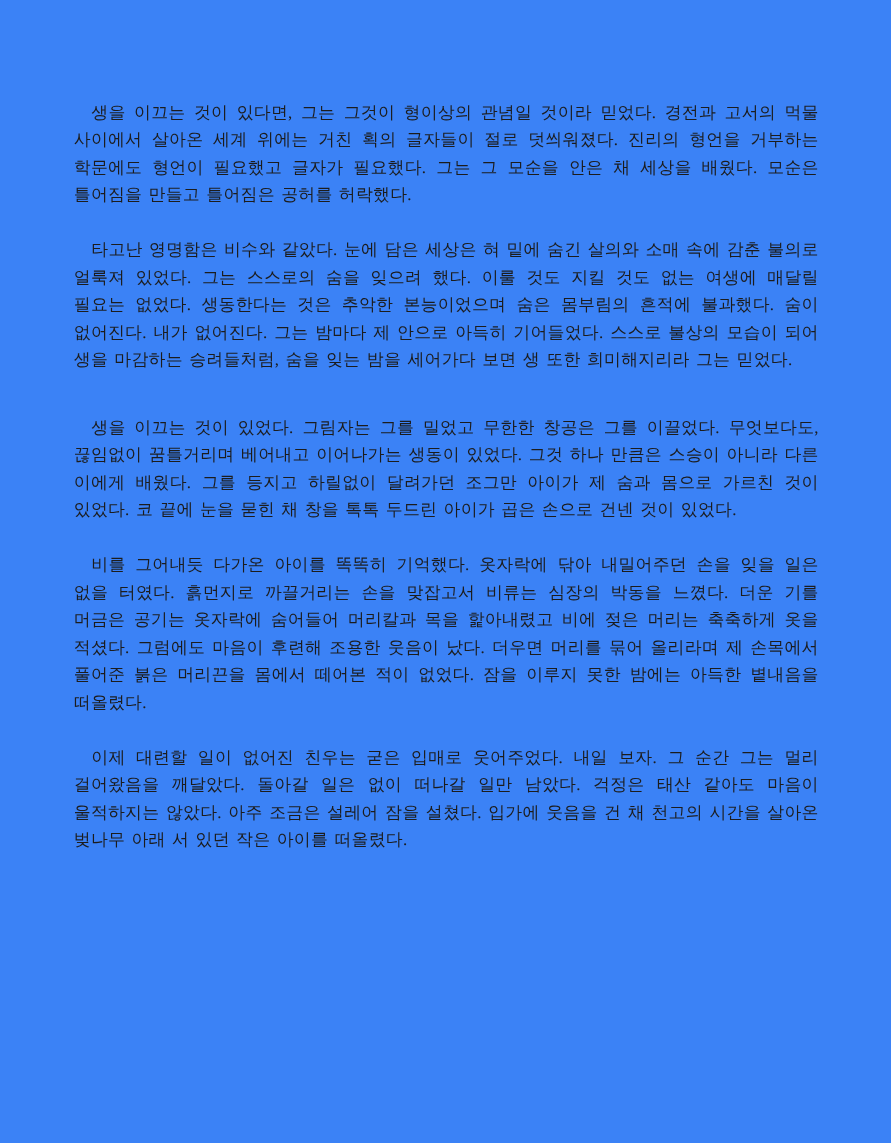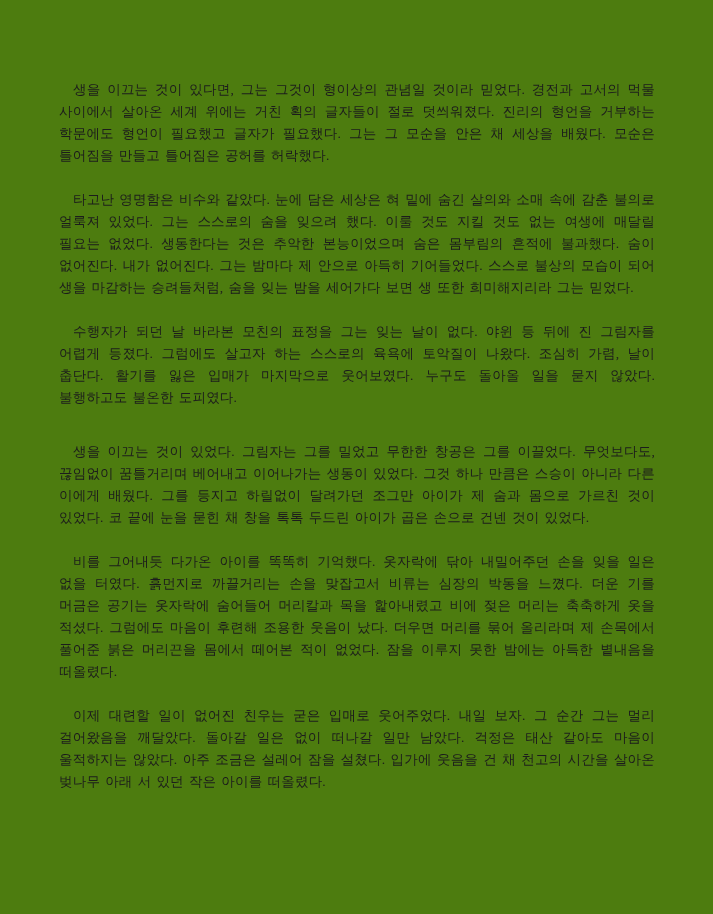--- a/index.html
+++ b/index.html
@@ -4,21 +4,21 @@
 <style>
   html, body {
     margin: 0;
     padding: 0;
     background: #ffffff;
   }
   .page {
     width: 713px;
     height: 914px;
     margin: 0 auto;
-    background: #4d7c0f;
+    background: #3b82f6;
     box-sizing: border-box;
     padding: 79px 58px 40px 59px;
     overflow: hidden;
   }
   .para {
     margin: 0 0 22px 0;
     font-family: "Liberation Serif", "DejaVu Serif", serif;
     font-size: 13.5px;
     line-height: 22px;
     color: #1c1c1c;
@@ -34,18 +34,17 @@
   .para:last-child {
     margin-bottom: 1px;
   }
 </style>
 </head>
 <body>
 
 <div class="page">
   <p class="para">생을 이끄는 것이 있다면, 그는 그것이 형이상의 관념일 것이라 믿었다. 경전과 고서의 먹물 사이에서 살아온 세계 위에는 거친 획의 글자들이 절로 덧씌워졌다. 진리의 형언을 거부하는 학문에도 형언이 필요했고 글자가 필요했다. 그는 그 모순을 안은 채 세상을 배웠다. 모순은 틀어짐을 만들고 틀어짐은 공허를 허락했다.</p>
   <p class="para">타고난 영명함은 비수와 같았다. 눈에 담은 세상은 혀 밑에 숨긴 살의와 소매 속에 감춘 불의로 얼룩져 있었다. 그는 스스로의 숨을 잊으려 했다. 이룰 것도 지킬 것도 없는 여생에 매달릴 필요는 없었다. 생동한다는 것은 추악한 본능이었으며 숨은 몸부림의 흔적에 불과했다. 숨이 없어진다. 내가 없어진다. 그는 밤마다 제 안으로 아득히 기어들었다. 스스로 불상의 모습이 되어 생을 마감하는 승려들처럼, 숨을 잊는 밤을 세어가다 보면 생 또한 희미해지리라 그는 믿었다.</p>
-  <p class="para">수행자가 되던 날 바라본 모친의 표정을 그는 잊는 날이 없다. 야윈 등 뒤에 진 그림자를 어렵게 등졌다. 그럼에도 살고자 하는 스스로의 육욕에 토악질이 나왔다. 조심히 가렴, 날이 춥단다. 활기를 잃은 입매가 마지막으로 웃어보였다. 누구도 돌아올 일을 묻지 않았다. 불행하고도 불온한 도피였다.</p>
   <p class="para scene-break">생을 이끄는 것이 있었다. 그림자는 그를 밀었고 무한한 창공은 그를 이끌었다. 무엇보다도, 끊임없이 꿈틀거리며 베어내고 이어나가는 생동이 있었다. 그것 하나 만큼은 스승이 아니라 다른 이에게 배웠다. 그를 등지고 하릴없이 달려가던 조그만 아이가 제 숨과 몸으로 가르친 것이 있었다. 코 끝에 눈을 묻힌 채 창을 톡톡 두드린 아이가 곱은 손으로 건넨 것이 있었다.</p>
   <p class="para">비를 그어내듯 다가온 아이를 똑똑히 기억했다. 옷자락에 닦아 내밀어주던 손을 잊을 일은 없을 터였다. 흙먼지로 까끌거리는 손을 맞잡고서 비류는 심장의 박동을 느꼈다. 더운 기를 머금은 공기는 옷자락에 숨어들어 머리칼과 목을 핥아내렸고 비에 젖은 머리는 축축하게 옷을 적셨다. 그럼에도 마음이 후련해 조용한 웃음이 났다. 더우면 머리를 묶어 올리라며 제 손목에서 풀어준 붉은 머리끈을 몸에서 떼어본 적이 없었다. 잠을 이루지 못한 밤에는 아득한 볕내음을 떠올렸다.</p>
   <p class="para">이제 대련할 일이 없어진 친우는 굳은 입매로 웃어주었다. 내일 보자. 그 순간 그는 멀리 걸어왔음을 깨달았다. 돌아갈 일은 없이 떠나갈 일만 남았다. 걱정은 태산 같아도 마음이 울적하지는 않았다. 아주 조금은 설레어 잠을 설쳤다. 입가에 웃음을 건 채 천고의 시간을 살아온 벚나무 아래 서 있던 작은 아이를 떠올렸다.</p>
 
 </div>
 
 </body></html>

